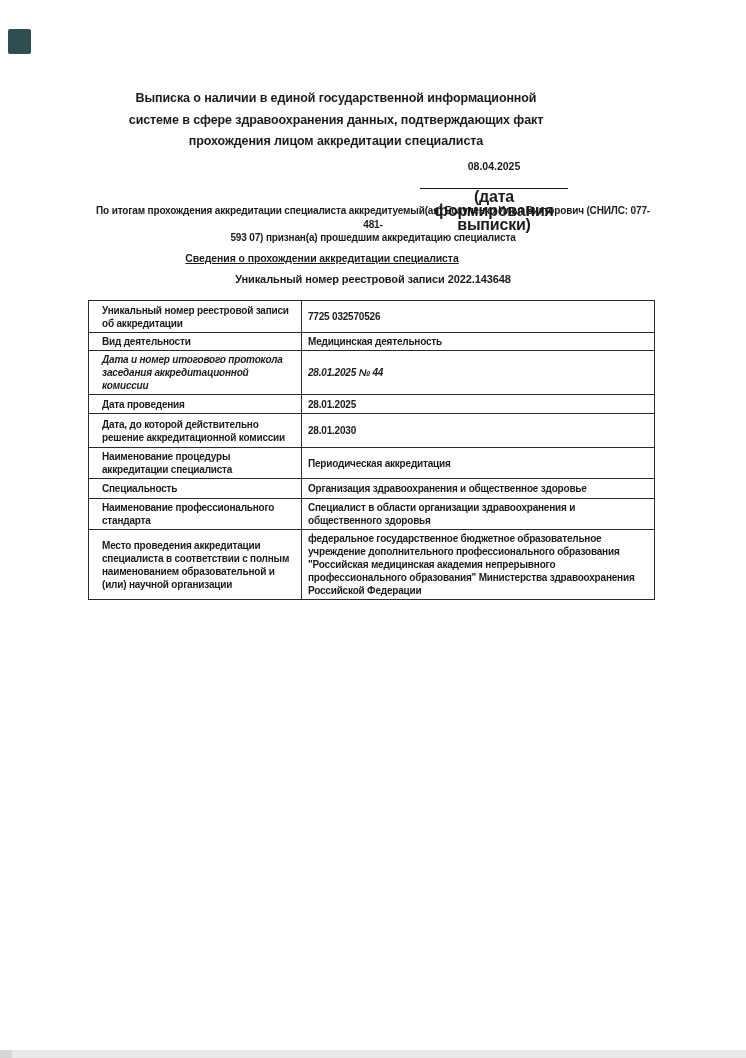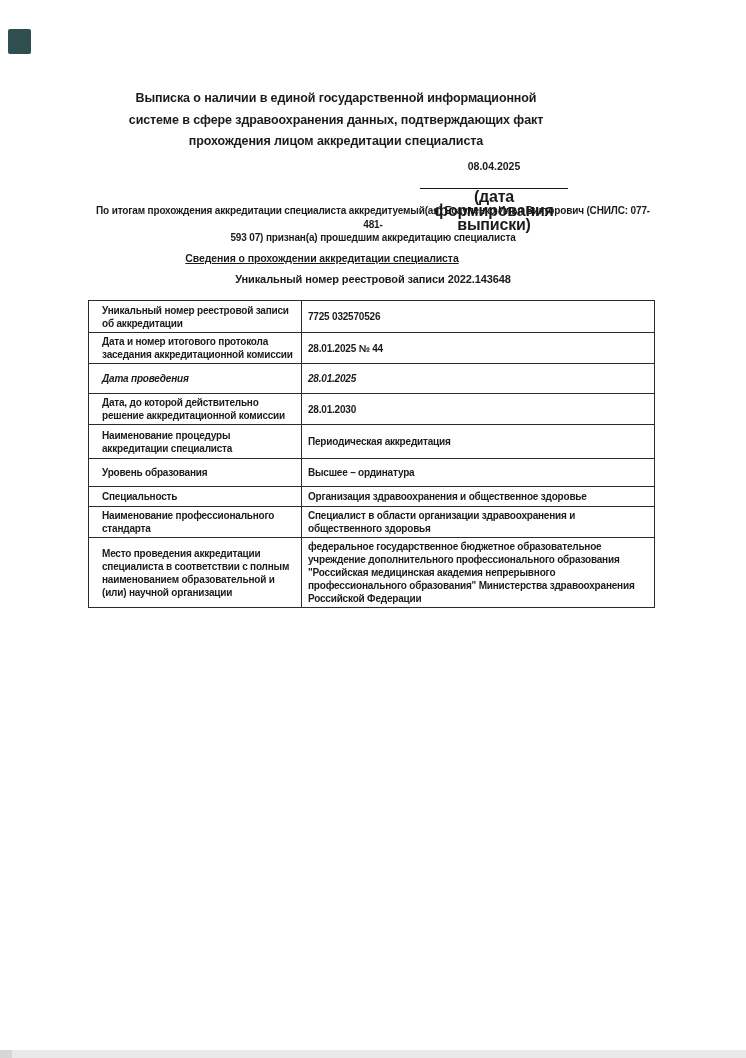--- a/index.html
+++ b/index.html
@@ -72,38 +72,38 @@
 
 <div id="registry-heading" class="abs center">Уникальный номер реестровой записи 2022.143648</div>
 
 <table id="accreditation-table" class="abs">
   <tbody>
       <tr>
     <td class="label-cell">Уникальный номер реестровой записи об аккредитации</td>
     <td class="value-cell">7725 032570526</td>
   </tr>
       <tr>
+    <td class="label-cell">Вид деятельности</td>
+    <td class="value-cell">Медицинская деятельность</td>
+  </tr>
+      <tr>
     <td class="label-cell">Дата и номер итогового протокола заседания аккредитационной комиссии</td>
     <td class="value-cell">28.01.2025 № 44</td>
   </tr>
       <tr>
     <td class="label-cell">Дата проведения</td>
     <td class="value-cell">28.01.2025</td>
   </tr>
       <tr>
     <td class="label-cell">Дата, до которой действительно решение аккредитационной комиссии</td>
     <td class="value-cell">28.01.2030</td>
   </tr>
       <tr>
     <td class="label-cell">Наименование процедуры аккредитации специалиста</td>
     <td class="value-cell">Периодическая аккредитация</td>
-  </tr>
-      <tr>
-    <td class="label-cell">Уровень образования</td>
-    <td class="value-cell">Высшее – ординатура</td>
   </tr>
       <tr>
     <td class="label-cell">Специальность</td>
     <td class="value-cell">Организация здравоохранения и общественное здоровье</td>
   </tr>
       <tr>
     <td class="label-cell">Наименование профессионального стандарта</td>
     <td class="value-cell">Специалист в области организации здравоохранения и общественного здоровья</td>
   </tr>
       <tr>

